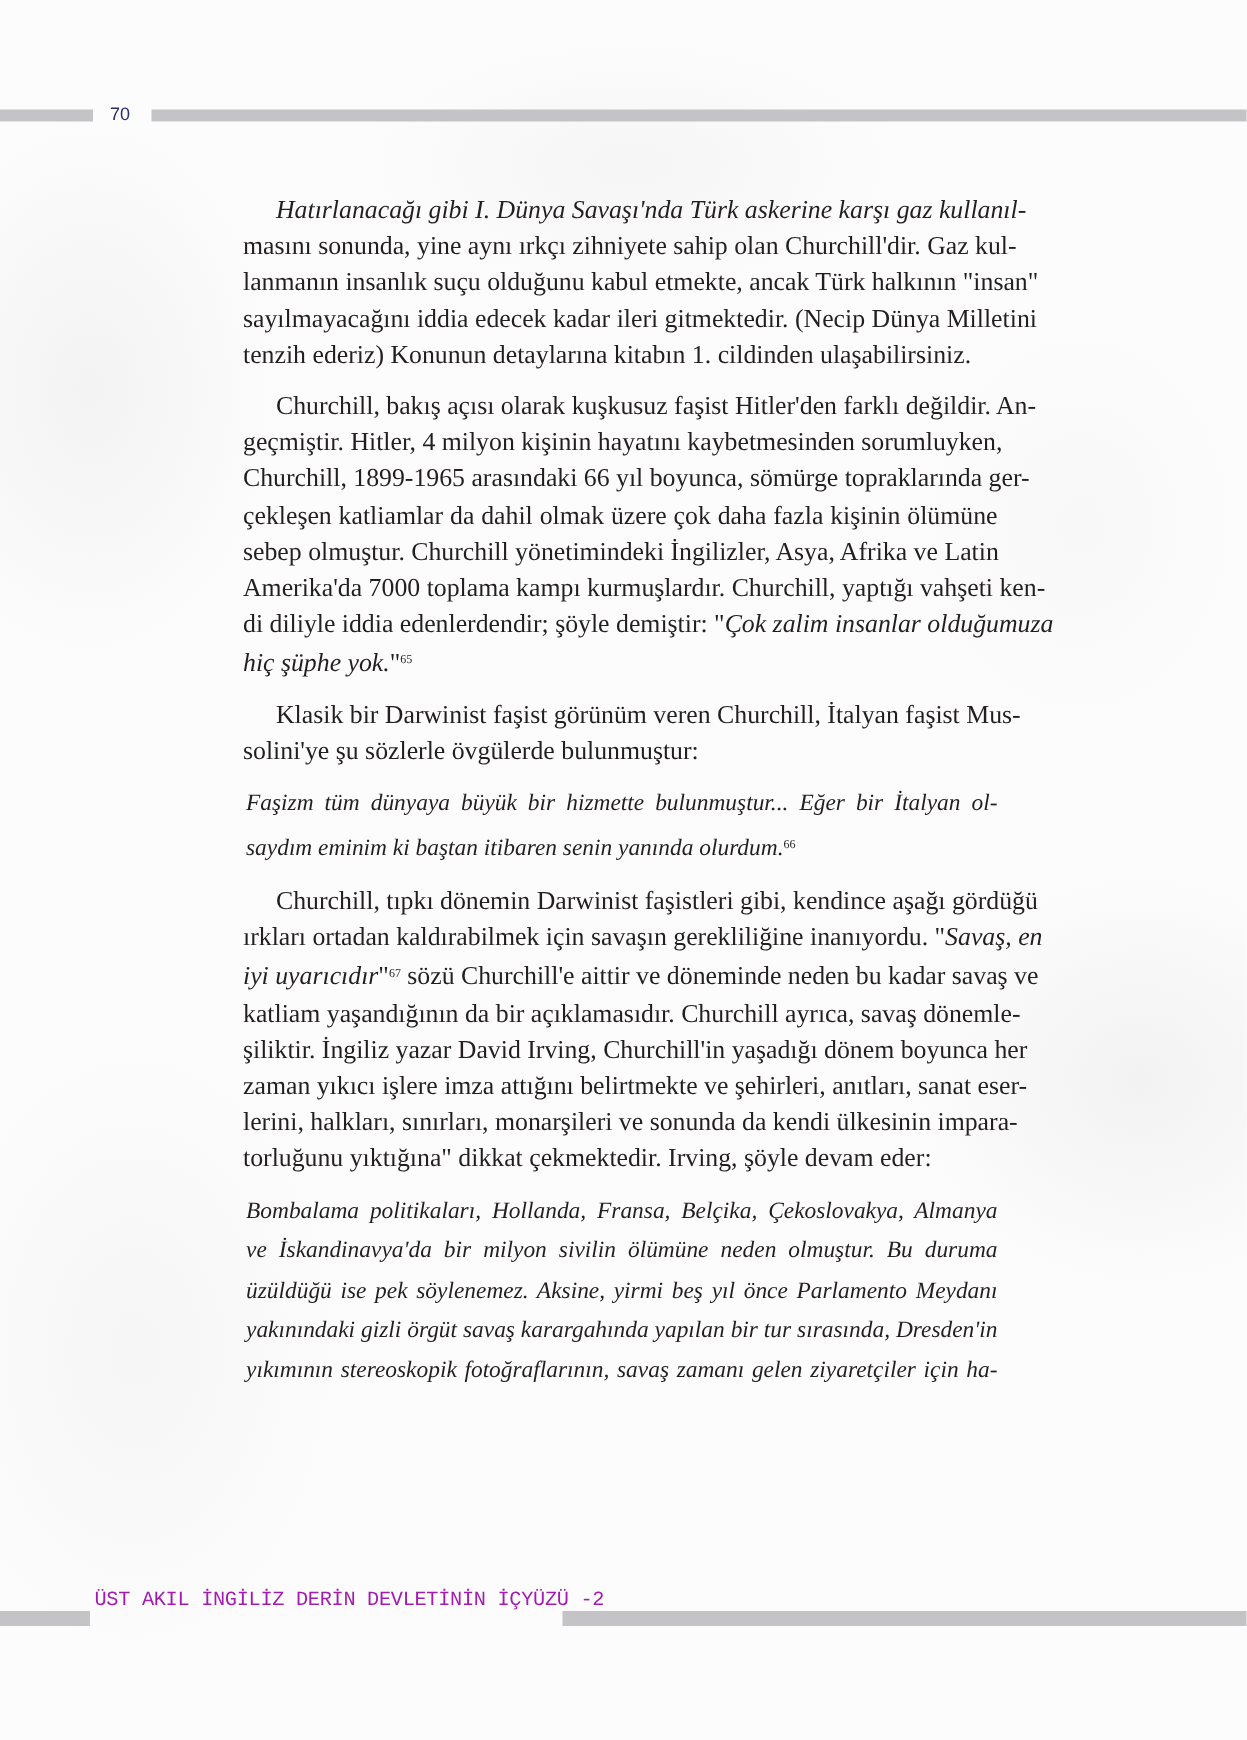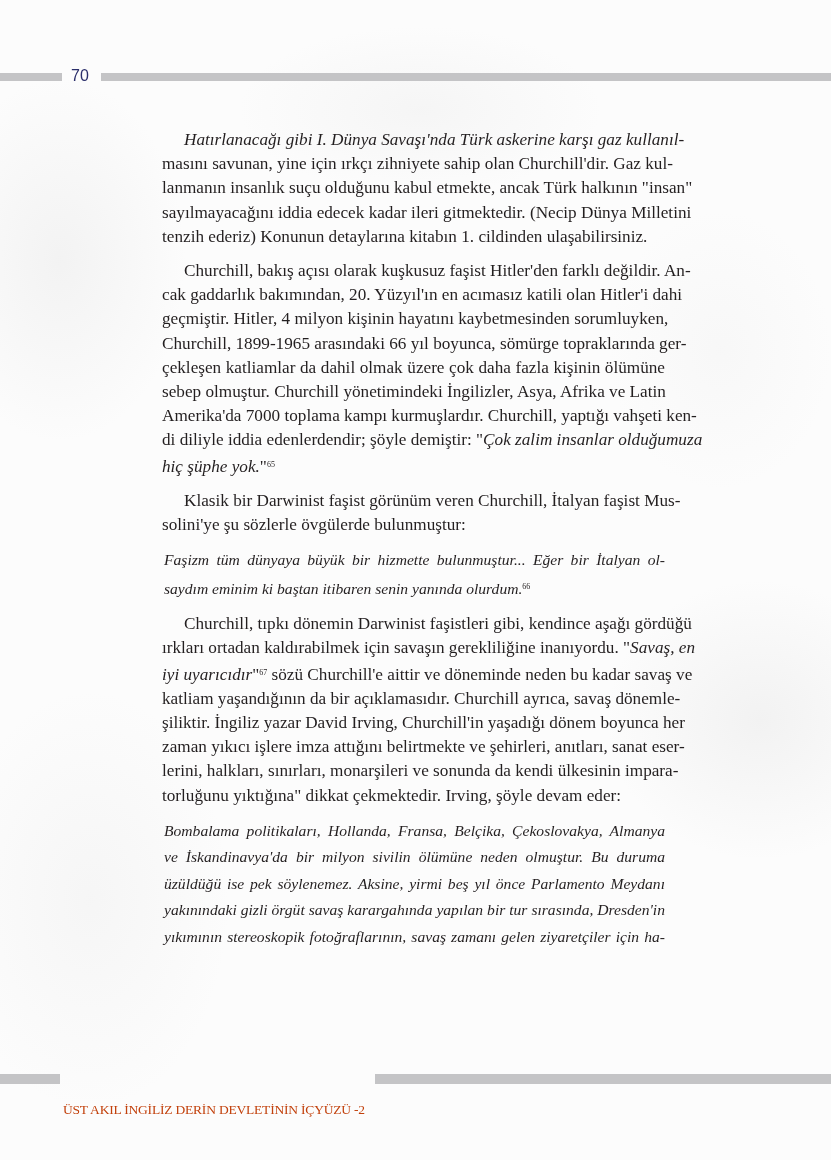--- a/index.html
+++ b/index.html
@@ -18,30 +18,30 @@
         radial-gradient(ellipse 200px 300px at 90px 900px, rgba(200,200,200,0.12), transparent 70%),
         radial-gradient(ellipse 160px 200px at 720px 350px, rgba(210,210,210,0.10), transparent 70%);
     }
     .header-bar {
       position: absolute; top: 73px; left: 0; width: 831px; height: 8px;
     }
     .bar-seg { position: absolute; top: 0; height: 8px; background: #c4c4c6; }
     .page-number {
       position: absolute; top: 66px; left: 65px; width: 30px; text-align: center;
       font-family: "Liberation Sans", "DejaVu Sans", sans-serif;
-      font-size: 16px; color: #2b2f6b; line-height: 20px;
+      font-size: 12px; color: #2b2f6b; line-height: 20px;
     }
     .footer-bar {
       position: absolute; top: 1074px; left: 0; width: 831px; height: 10px;
     }
     .footer-bar .bar-seg { height: 10px; }
     .running-title {
-      position: absolute; top: 1100px; left: 63px;
-      font-family: Liberation Serif, serif;
-      font-size: 13.5px; color: #c2410c; letter-spacing: -0.2px; line-height: 20px;
+      position: absolute; top: 1058px; left: 63px;
+      font-family: Liberation Mono, monospace;
+      font-size: 13.5px; color: #a21caf; letter-spacing: -0.2px; line-height: 20px;
       white-space: nowrap;
     }
     .content {
       position: absolute; top: 128px; left: 162px; width: 503px;
       font-size: 17.2px; line-height: 24.2px; text-align: justify;
       hyphens: manual;
     }
     .para { text-indent: 0; margin: 0 0 10px 0; }
     .line { display: block; text-align: justify; text-align-last: justify; white-space: nowrap; }
     .line.last { text-align-last: left; }
@@ -59,29 +59,28 @@
 <div class="header-bar">
   <div class="bar-seg" style="left:0;width:62px;"></div>
   <div class="bar-seg" style="left:101px;width:730px;"></div>
 </div>
 <div class="page-number">70</div>
 
 <div class="content">
 
   <div class="para">
     <span class="line" style="padding-left:22px;font-style:italic;">Hatırlanacağı gibi I. Dünya Savaşı'nda Türk askerine karşı gaz kullanıl-</span>
-    <span class="line">masını savunan, yine için ırkçı zihniyete sahip olan Churchill'dir. Gaz kul-</span>
+    <span class="line">masını sonunda, yine aynı ırkçı zihniyete sahip olan Churchill'dir. Gaz kul-</span>
     <span class="line">lanmanın insanlık suçu olduğunu kabul etmekte, ancak Türk halkının "insan"</span>
     <span class="line">sayılmayacağını iddia edecek kadar ileri gitmektedir. (Necip Dünya Milletini</span>
     <span class="line last">tenzih ederiz) Konunun detaylarına kitabın 1. cildinden ulaşabilirsiniz.</span>
   </div>
 
   <div class="para">
     <span class="line" style="padding-left:22px;">Churchill, bakış açısı olarak kuşkusuz faşist Hitler'den farklı değildir. An-</span>
-    <span class="line">cak gaddarlık bakımından, 20. Yüzyıl'ın en acımasız katili olan Hitler'i dahi</span>
     <span class="line">geçmiştir. Hitler, 4 milyon kişinin hayatını kaybetmesinden sorumluyken,</span>
     <span class="line">Churchill, 1899-1965 arasındaki 66 yıl boyunca, sömürge topraklarında ger-</span>
     <span class="line">çekleşen katliamlar da dahil olmak üzere çok daha fazla kişinin ölümüne</span>
     <span class="line">sebep olmuştur. Churchill yönetimindeki İngilizler, Asya, Afrika ve Latin</span>
     <span class="line">Amerika'da 7000 toplama kampı kurmuşlardır. Churchill, yaptığı vahşeti ken-</span>
     <span class="line"><span>di diliyle iddia edenlerdendir; şöyle demiştir: "</span><em>Çok zalim insanlar olduğumuza</em></span>
     <span class="line last"><em>hiç şüphe yok.</em><span>"</span><sup>65</sup></span>
   </div>
 
   <div class="para">

